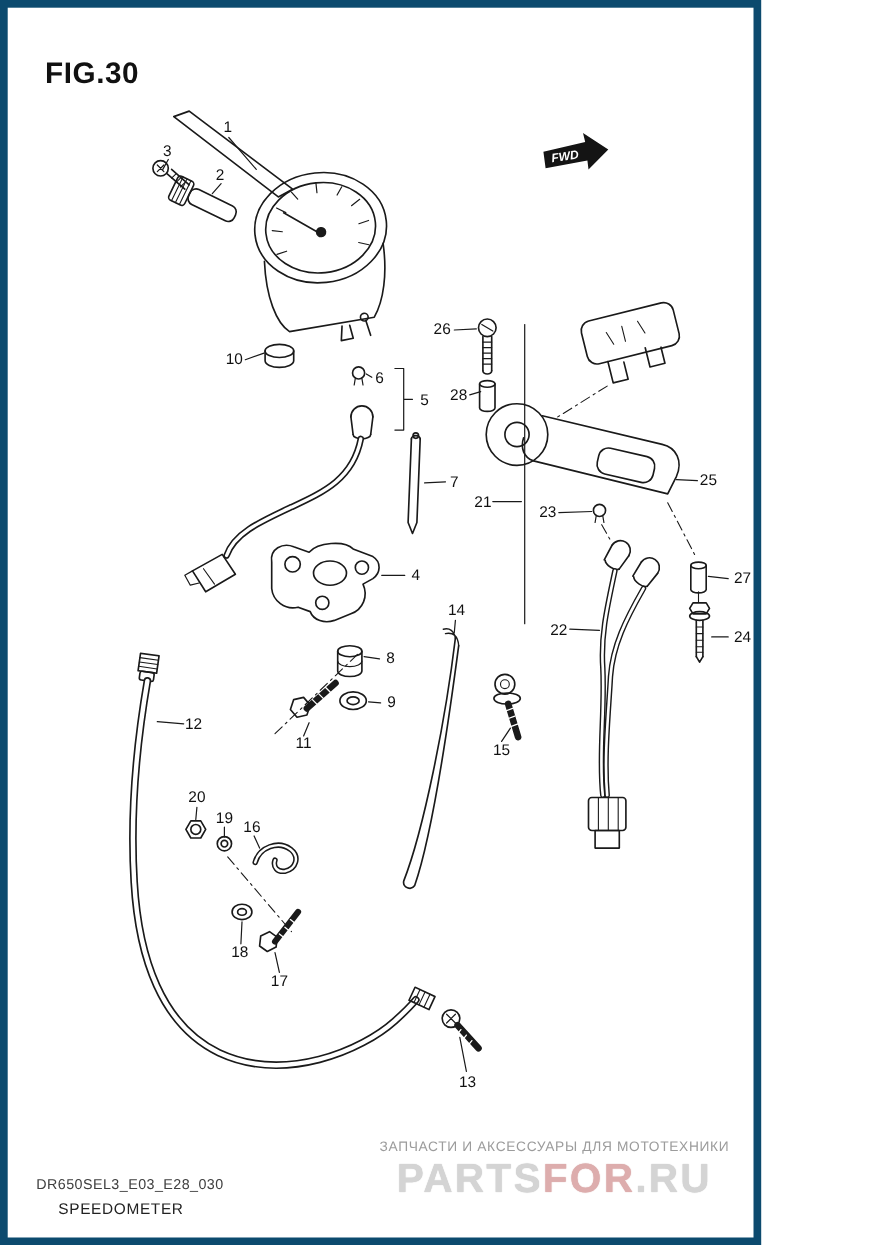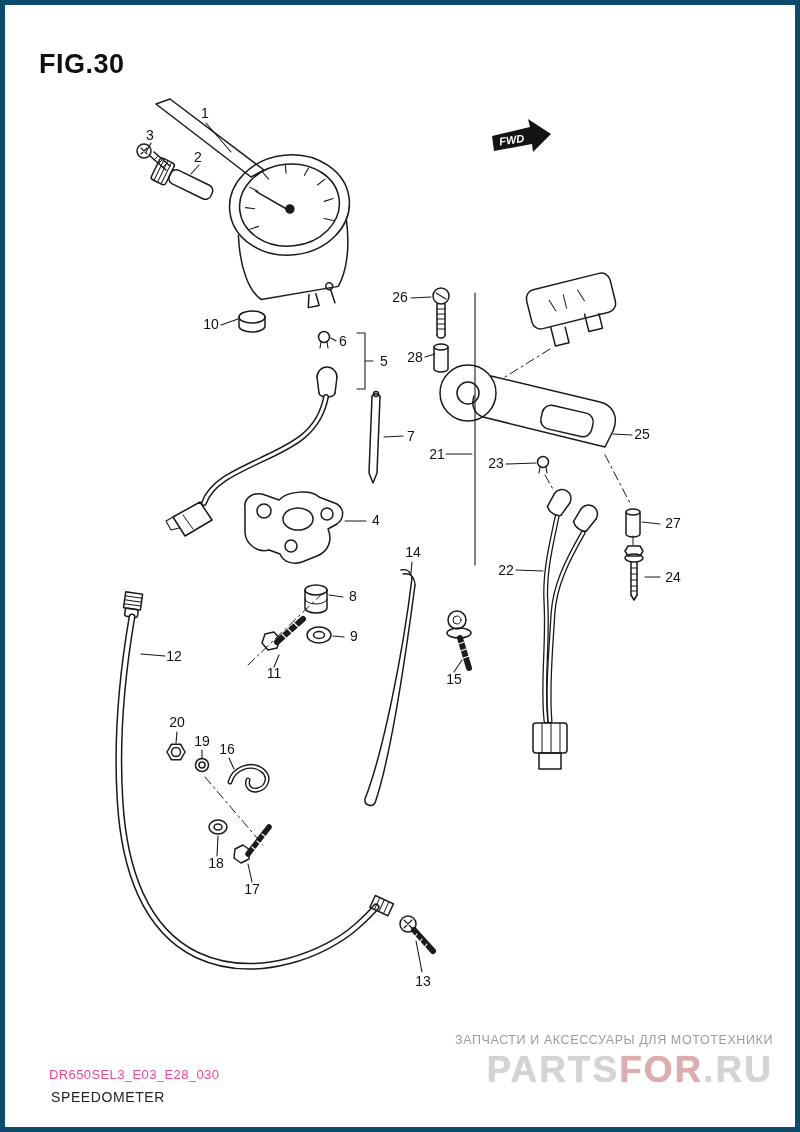--- a/index.html
+++ b/index.html
@@ -1,34 +1,34 @@
 <!DOCTYPE html>
 <html><head>
 <meta charset="utf-8">
 <style>
   html,body{margin:0;padding:0;background:#ffffff;}
   .page{
-    position:relative;width:800px;height:1132px;background:#ffffff;
+    position:relative;width:692px;height:1132px;background:#ffffff;
     font-family:"Liberation Sans", sans-serif;overflow:hidden;
-    border:5px solid #0c4a6e;box-sizing:border-box;padding-left:48px;
+    border:7px solid #0c4a6e;box-sizing:border-box;padding-left:48px;
   }
   .fig-title{
     position:absolute;left:34px;top:44px;font-size:27px;font-weight:bold;
     color:#111;letter-spacing:0.5px;
   }
   .fig-code{
-    position:absolute;left:44px;top:1062px;font-size:13px;color:#ec4899;
+    position:absolute;left:26px;top:1062px;font-size:13px;color:#404040;
     letter-spacing:0.4px;
   }
   .fig-name{
     position:absolute;left:46px;top:1084px;font-size:14px;color:#222;
     letter-spacing:0.6px;
   }
   .watermark{
-    position:absolute;right:22px;top:1028px;text-align:right;
+    position:absolute;right:22px;top:1028px;text-align:center;
   }
   .wm-tagline{
     font-size:12.5px;color:#9c9c9c;letter-spacing:0.6px;
   }
   .wm-brand{
     margin-top:4px;font-size:37px;font-weight:bold;letter-spacing:2px;
     color:#d4d4d4;text-shadow:0 0 1px #c2c2c2;line-height:1;
   }
   .wm-brand .mid{color:#ddadad;text-shadow:0 0 1px #d09a9a;}
   svg{position:absolute;left:0;top:0;}

